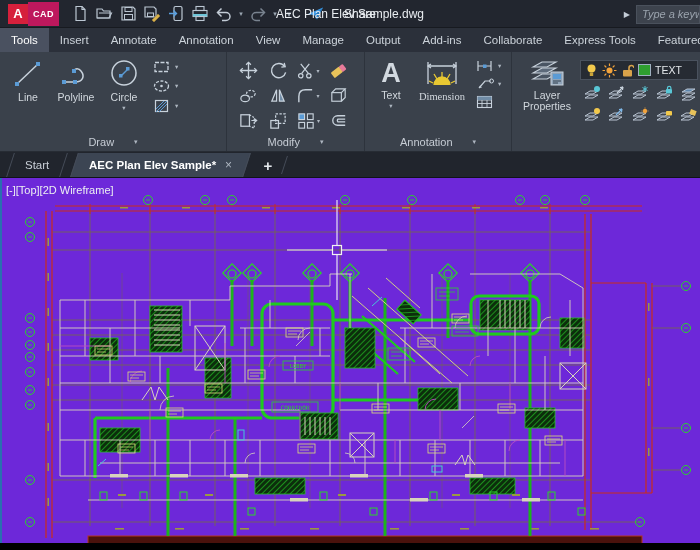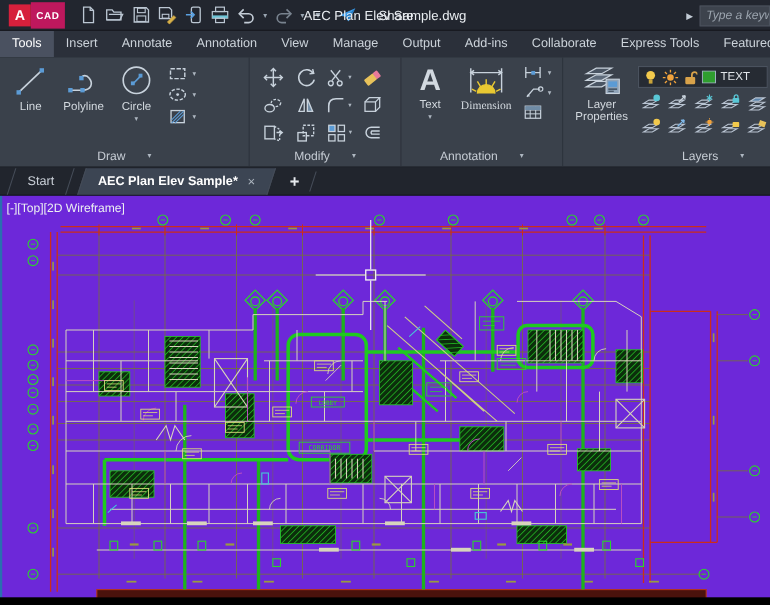--- a/index.html
+++ b/index.html
@@ -538,24 +538,20 @@
                 <svg width="19" height="17" viewBox="0 0 19 17">
                   <g stroke="#b9c4d2" stroke-width="1" fill="none">
                     <path d="M2,9 l5,-3 h8 l-5,3 z"></path>
                     <path d="M2,13 l5,-3 h8 l-5,3 z"></path>
                   </g>
                   <rect x="11" y="3" width="6" height="5" fill="#e8c25a" transform="rotate(20 14 5.5)"></rect>
                 </svg>
               </div>
           </div>
         </div>
-      </div>
-      <div class="panel-footer" style="justify-content:flex-start;padding-left:108px;">
-        <span>Layers</span>
-          <span class="caret">▾</span>
       </div>
     </div>
   </div>
 
   <div class="filetabs">
     <div class="ftab">
       <span class="flabel">Start</span>
     </div>
     <div class="ftab active">
       <span class="flabel">AEC Plan Elev Sample*</span>

